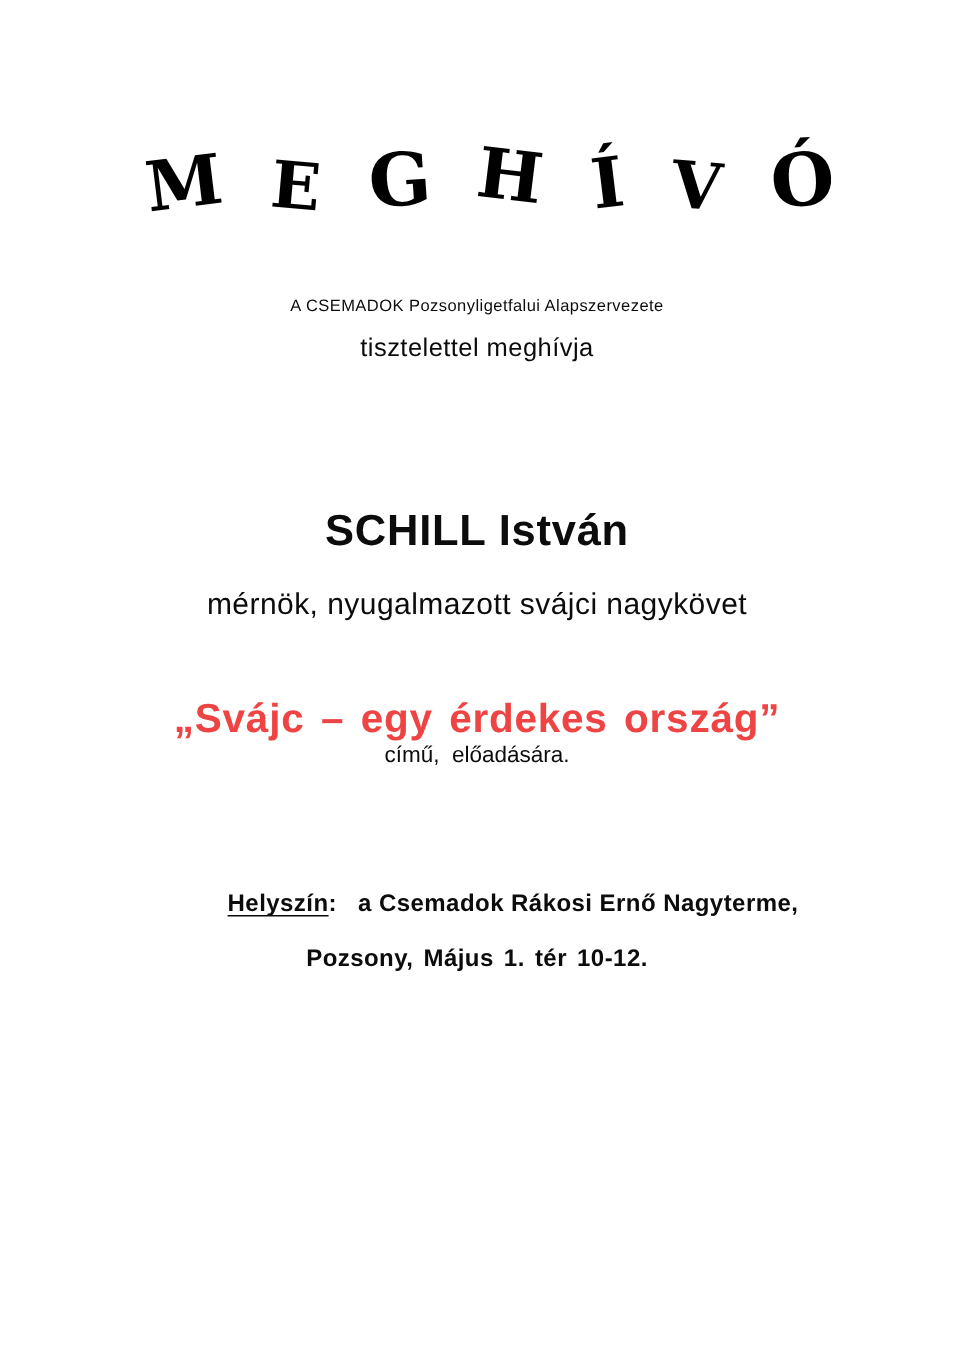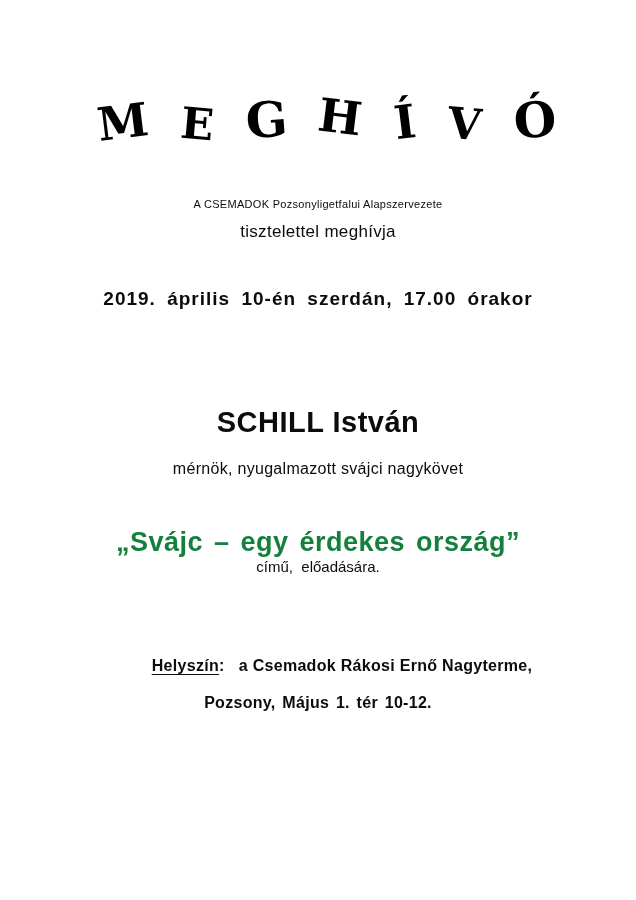--- a/index.html
+++ b/index.html
@@ -55,21 +55,21 @@
     word-spacing: 5px;
   }
   .speaker-name {
     margin-top: 96px;
     font-size: 29px;
     font-weight: bold;
     letter-spacing: 0.5px;
   }
   .speaker-title {
     margin-top: 21px;
-    font-size: 16px;
+    font-size: 20px;
     letter-spacing: 0.3px;
   }
   .lecture-title {
     margin-top: 49px;
     font-size: 27px;
     font-weight: bold;
     letter-spacing: 0.5px;
     word-spacing: 3px;
   }
   .lecture-suffix {
@@ -98,27 +98,26 @@
 <body>
 
 <div class="page">
 
   <div class="doc-title center letterize"><span class="lt lt0">M</span><span class="lt lt1">E</span><span class="lt lt2">G</span><span class="lt lt3">H</span><span class="lt lt0">Í</span><span class="lt lt1">V</span><span class="lt lt2">Ó</span></div>
 
   <div class="intro-line1 center">A CSEMADOK Pozsonyligetfalui Alapszervezete</div>
 
   <div class="intro-line2 center">tisztelettel meghívja</div>
 
-  <div class="date-line center">2019. április 10-én szerdán, 17.00 órakor</div>
 
   <div class="speaker-name center">SCHILL István</div>
 
   <div class="speaker-title center">mérnök, nyugalmazott svájci nagykövet</div>
 
-  <div class="lecture-title center" style="color: #15803d;">„Svájc – egy érdekes ország”</div>
+  <div class="lecture-title center" style="color: #ef4444;">„Svájc – egy érdekes ország”</div>
 
   <div class="lecture-suffix center">című,  előadására.</div>
 
   <div class="location-line1 center">
     <span class="location-label">Helyszín</span><span>:</span><span class="location-gap"></span><span>a Csemadok Rákosi Ernő Nagyterme,</span>
   </div>
 
   <div class="location-line2 center">Pozsony, Május 1. tér 10-12.</div>
 
 </div>

